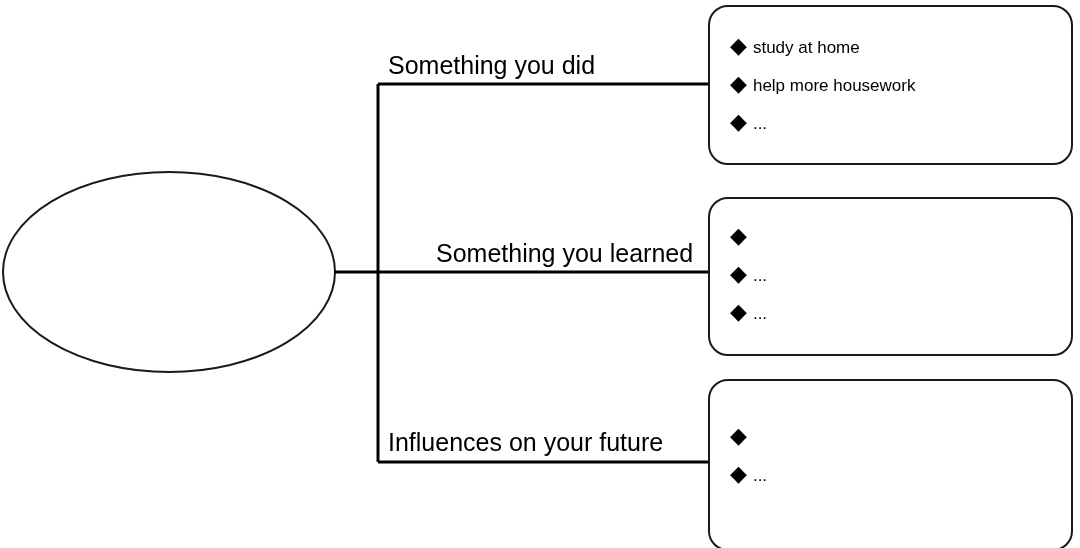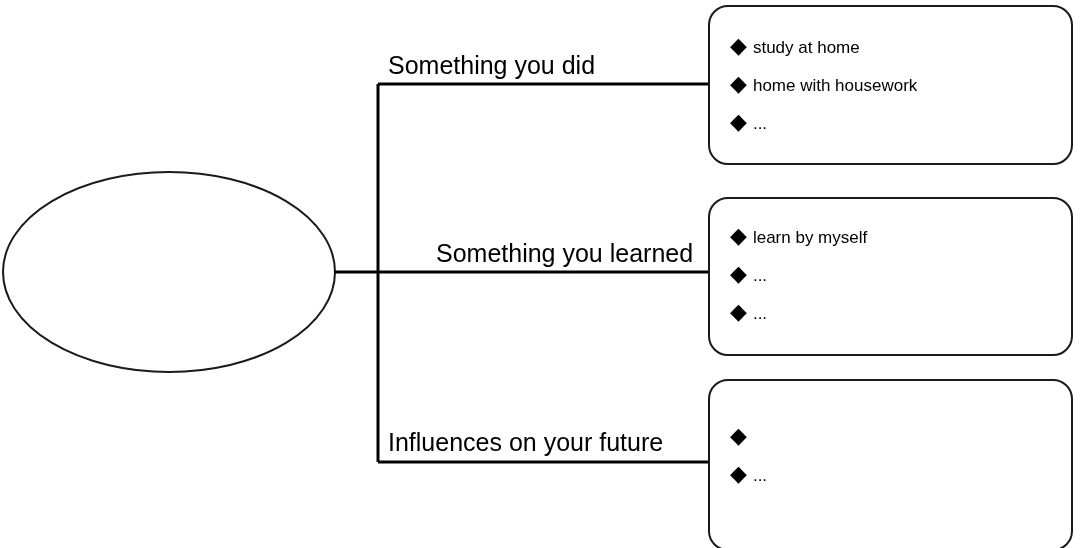--- a/index.html
+++ b/index.html
@@ -118,34 +118,33 @@
   <div class="branch-label" id="branch-label-2">Influences on your future</div>
 
   <div class="note-box" id="note-box-0">
     <div class="bullet-list" id="bullet-list-0">
       <div class="bullet-row">
         <span class="bullet-diamond">◆</span>
         <span class="bullet-text">study at home</span>
       </div>
       <div class="bullet-row">
         <span class="bullet-diamond">◆</span>
-        <span class="bullet-text">home with housework</span>
+        <span class="bullet-text">help more housework</span>
       </div>
       <div class="bullet-row">
         <span class="bullet-diamond">◆</span>
         <span class="bullet-text">...</span>
       </div>
     </div>
   </div>
 
   <div class="note-box" id="note-box-1">
     <div class="bullet-list" id="bullet-list-1">
       <div class="bullet-row">
         <span class="bullet-diamond">◆</span>
-        <span class="bullet-text">learn by myself</span>
       </div>
       <div class="bullet-row">
         <span class="bullet-diamond">◆</span>
         <span class="bullet-text">...</span>
       </div>
       <div class="bullet-row">
         <span class="bullet-diamond">◆</span>
         <span class="bullet-text">...</span>
       </div>
     </div>

